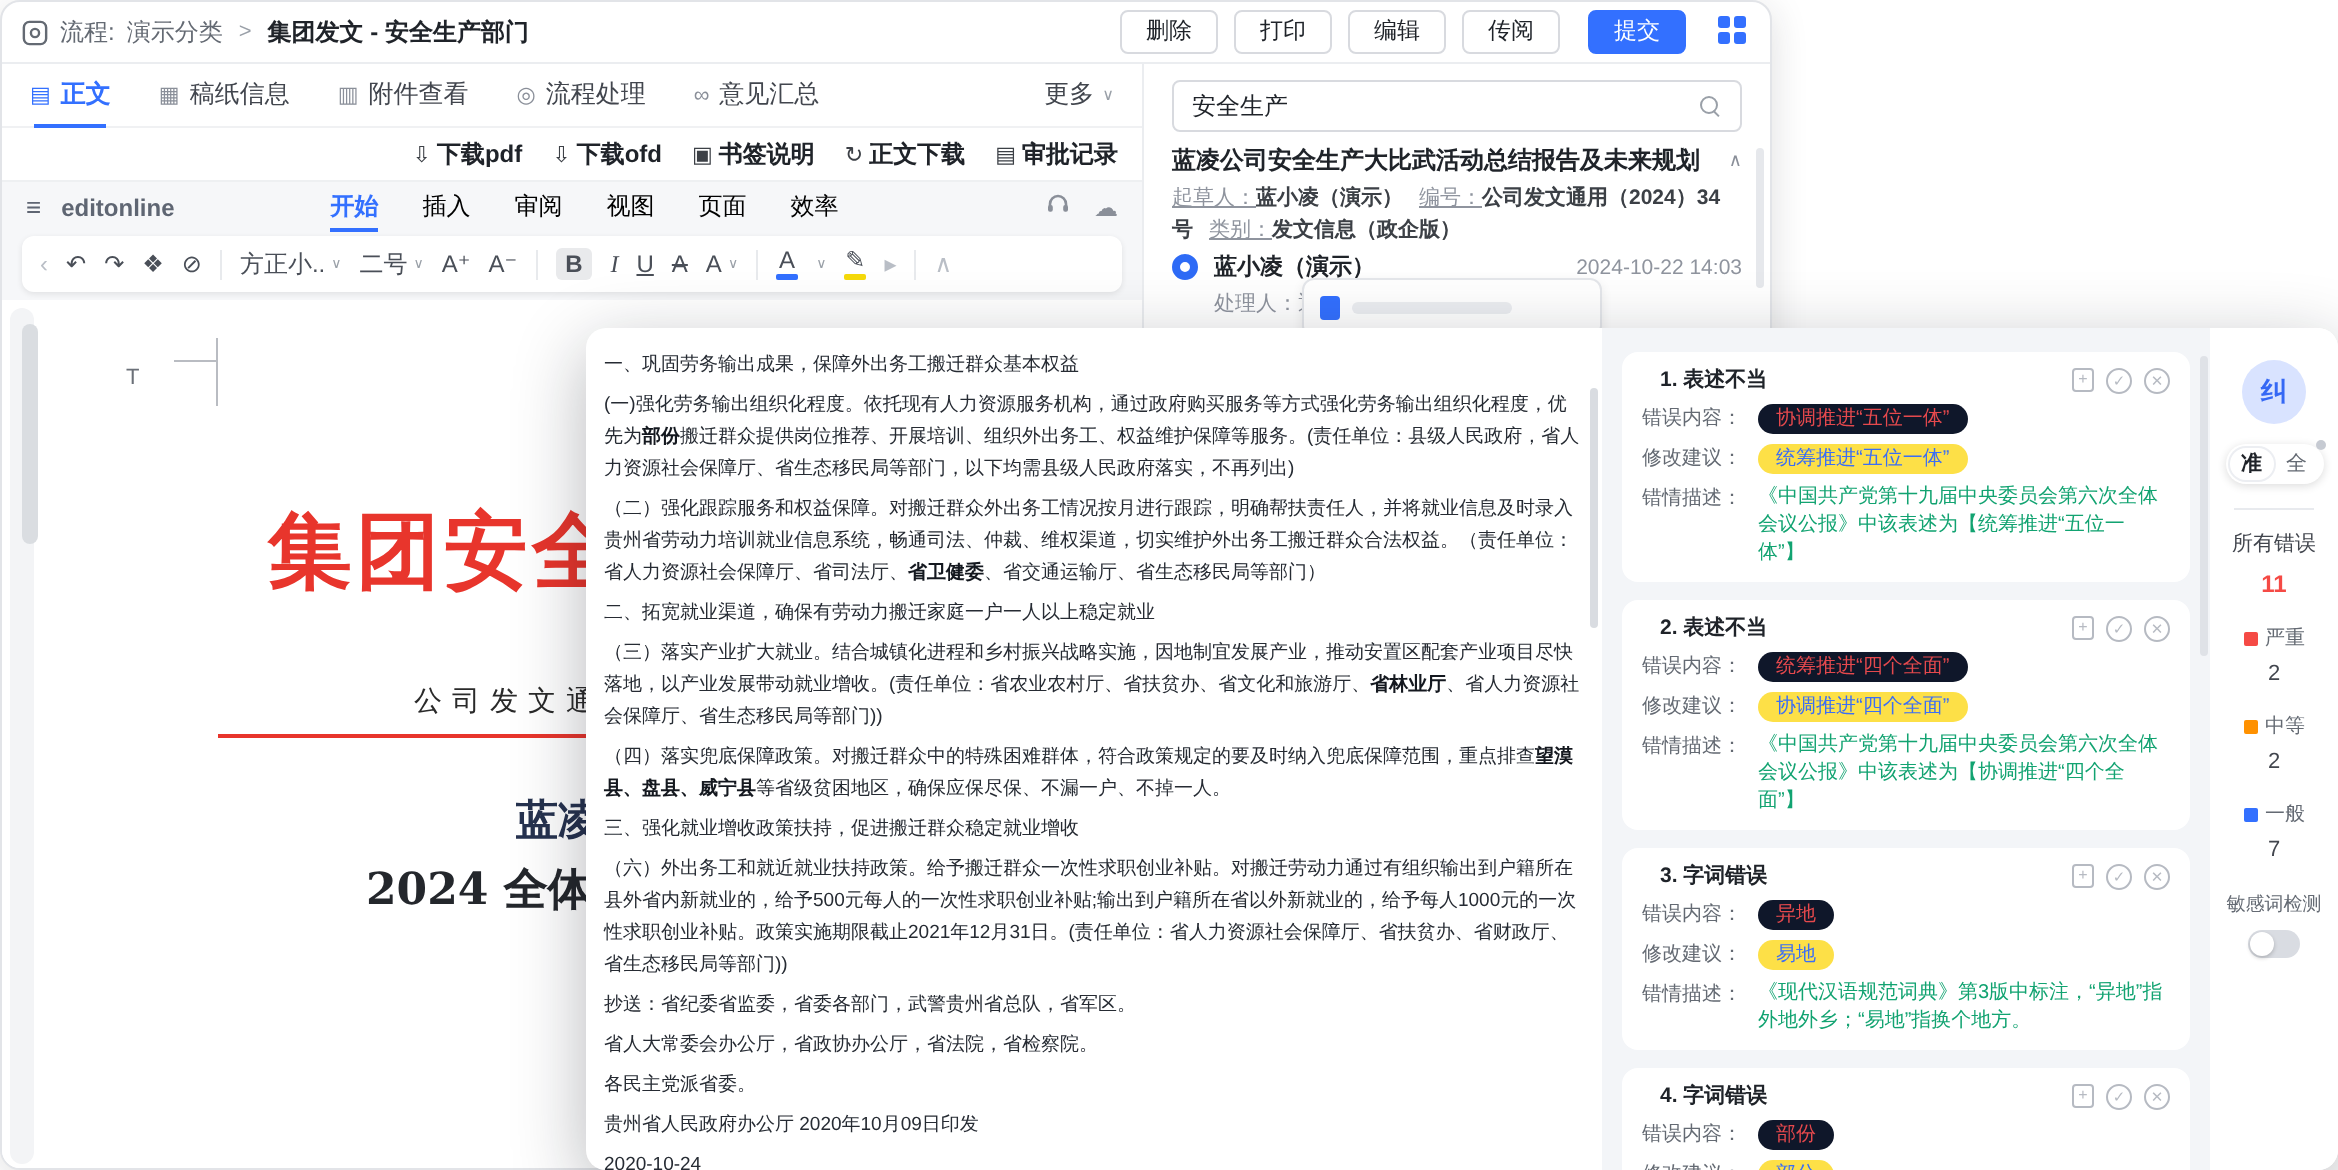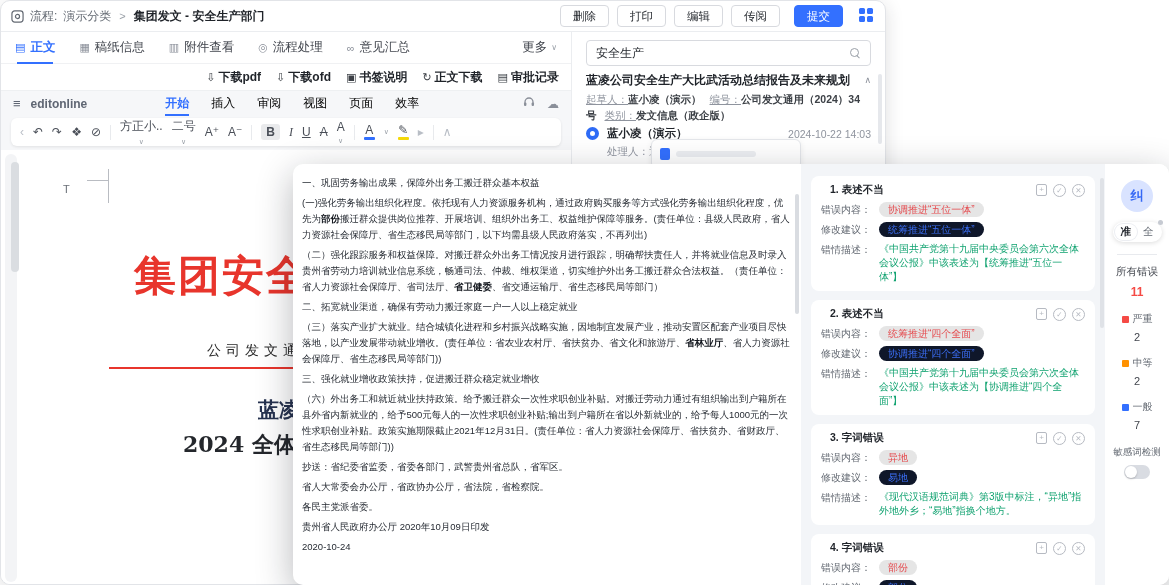--- a/index.html
+++ b/index.html
@@ -47,21 +47,21 @@
   .etab.active { color:#3370ff; font-weight:600; border-bottom:2px solid #3370ff; }
   .emenu .sp { flex:1; }
   .emi { color:#8a8f99; font-size:12px; margin-left:12px; }
 
   .tbwrap { height:34px; background:#f6f7f9; padding:2px 10px 4px; }
   .toolbar { height:28px; background:#fff; border-radius:6px; box-shadow:0 1px 3px rgba(0,0,0,.09);
     display:flex; align-items:center; padding:0 9px; gap:9px; font-size:12px; color:#4a4f58; }
   .tb { cursor:pointer; line-height:1; }
   .tb.dim { color:#b9bec6; }
   .tbdiv { width:1px; height:15px; background:#e8eaed; }
-  .tbdrop { display:flex; align-items:center; gap:3px; cursor:pointer;flex-direction:column; }
+  .tbdrop { display:flex; align-items:center; gap:3px; cursor:pointer; }
   .tbdrop .cv, .cv2 { font-size:7px; color:#9aa0a8; }
   .tb-b { background:#e9eaec; border-radius:3px; padding:2px 5px; font-weight:700; }
   .tb-i { font-style:italic; font-family:"Liberation Serif",serif; }
   .tb-u { text-decoration:underline; }
   .tb-s { text-decoration:line-through; }
   .stack { display:inline-flex; flex-direction:column; align-items:center; line-height:1; cursor:pointer; }
   .stack .bar { width:11px; height:3px; margin-top:1px; border-radius:1px; }
 
   .viewport { flex:1; position:relative; background:#fff; overflow:hidden; }
   .vscroll { position:absolute; left:4px; top:4px; bottom:4px; width:12px; background:#f3f4f6; border-radius:6px; }
@@ -114,22 +114,22 @@
   .card { background:#fff; border-radius:8px; padding:7px 10px; flex:none; }
   .card-head { display:flex; align-items:center; gap:6px; }
   .sev-bar { width:3px; height:11px; border-radius:1px; flex:none; }
   .card-title { font-size:10.5px; font-weight:700; color:#1f2329; }
   .card-icons { margin-left:auto; display:flex; gap:6px; align-items:center; }
   .ci-page { width:11px; height:12px; border:1px solid #b6bac2; border-radius:2px; font-size:8px; line-height:10px; text-align:center; color:#b6bac2; cursor:pointer; }
   .ci-round { width:13px; height:13px; border:1px solid #b6bac2; border-radius:50%; font-size:7.5px; line-height:11px; text-align:center; color:#b6bac2; cursor:pointer; }
   .card-row { display:flex; margin-top:5px; font-size:10px; align-items:flex-start; }
   .row-label { color:#646a73; width:58px; flex:none; line-height:15px; }
   .pill { border-radius:9px; padding:1px 9px; font-size:10px; line-height:13px; }
-  .pill-err { background:#e5e5e5; color:#e5494d; }
-  .pill-sug { background:#0f172a; color:#3b6ef5; }
+  .pill-err { background:#0f172a; color:#e5494d; }
+  .pill-sug { background:#fde047; color:#3b6ef5; }
   .desc { color:#12a371; line-height:14px; flex:1; }
   .ck-list-scroll { position:absolute; right:1px; top:14px; width:4px; height:150px; background:#dfe2e7; border-radius:2px; }
   .ck-side { flex:1; background:#fff; display:flex; flex-direction:column; align-items:center; padding-top:16px; }
   .jiu { width:32px; height:32px; border-radius:50%; background:#d9e3ff; color:#3568f5; font-size:13px; font-weight:700;
     display:flex; align-items:center; justify-content:center; cursor:pointer; }
   .zq { margin-top:10px; position:relative; background:#fff; border-radius:10px; box-shadow:0 1px 5px rgba(0,0,0,.14); display:flex; padding:2px; font-size:10.5px; }
   .zq .a { background:#fff; border-radius:8px; padding:1px 6px; box-shadow:0 0 0 1px #eceef2; font-weight:600; color:#1f2329; cursor:pointer; }
   .zq .b { padding:1px 6px; color:#646a73; cursor:pointer; }
   .zq .dot { position:absolute; right:-1px; top:-2px; width:5px; height:5px; border-radius:50%; background:#c6cad2; }
   .side-div { width:40px; height:1px; background:#e8eaee; margin:12px 0 10px; }
@@ -331,20 +331,21 @@
   </div>
 
   <div class="checker">
     <div class="ck-doc" id="ck-doc">
       <div class="ck-doc-scroll"></div>
     <p><span>一、巩固劳务输出成果，保障外出务工搬迁群众基本权益</span></p>
         <p><span>(一)强化劳务输出组织化程度。依托现有人力资源服务机构，通过政府购买服务等方式强化劳务输出组织化程度，优先为</span><b>部份</b><span>搬迁群众提供岗位推荐、开展培训、组织外出务工、权益维护保障等服务。(责任单位：县级人民政府，省人力资源社会保障厅、省生态移民局等部门，以下均需县级人民政府落实，不再列出)</span></p>
         <p><span>（二）强化跟踪服务和权益保障。对搬迁群众外出务工情况按月进行跟踪，明确帮扶责任人，并将就业信息及时录入贵州省劳动力培训就业信息系统，畅通司法、仲裁、维权渠道，切实维护外出务工搬迁群众合法权益。（责任单位：省人力资源社会保障厅、省司法厅、</span><b>省卫健委</b><span>、省交通运输厅、省生态移民局等部门）</span></p>
         <p><span>二、拓宽就业渠道，确保有劳动力搬迁家庭一户一人以上稳定就业</span></p>
         <p><span>（三）落实产业扩大就业。结合城镇化进程和乡村振兴战略实施，因地制宜发展产业，推动安置区配套产业项目尽快落地，以产业发展带动就业增收。(责任单位：省农业农村厅、省扶贫办、省文化和旅游厅、</span><b>省林业厅</b><span>、省人力资源社会保障厅、省生态移民局等部门))</span></p>
+        <p><span>（四）落实兜底保障政策。对搬迁群众中的特殊困难群体，符合政策规定的要及时纳入兜底保障范围，重点排查</span><b>望漠县、盘县、威宁县</b><span>等省级贫困地区，确保应保尽保、不漏一户、不掉一人。</span></p>
         <p><span>三、强化就业增收政策扶持，促进搬迁群众稳定就业增收</span></p>
         <p><span>（六）外出务工和就近就业扶持政策。给予搬迁群众一次性求职创业补贴。对搬迁劳动力通过有组织输出到户籍所在县外省内新就业的，给予500元每人的一次性求职创业补贴;输出到户籍所在省以外新就业的，给予每人1000元的一次性求职创业补贴。政策实施期限截止2021年12月31日。(责任单位：省人力资源社会保障厅、省扶贫办、省财政厅、省生态移民局等部门))</span></p>
         <p><span>抄送：省纪委省监委，省委各部门，武警贵州省总队，省军区。</span></p>
         <p><span>省人大常委会办公厅，省政协办公厅，省法院，省检察院。</span></p>
         <p><span>各民主党派省委。</span></p>
         <p><span>贵州省人民政府办公厅 2020年10月09日印发</span></p>
         <p><span>2020-10-24</span></p>
       </div>
     <div class="ck-list" id="ck-list">
       <div class="ck-list-scroll"></div>

